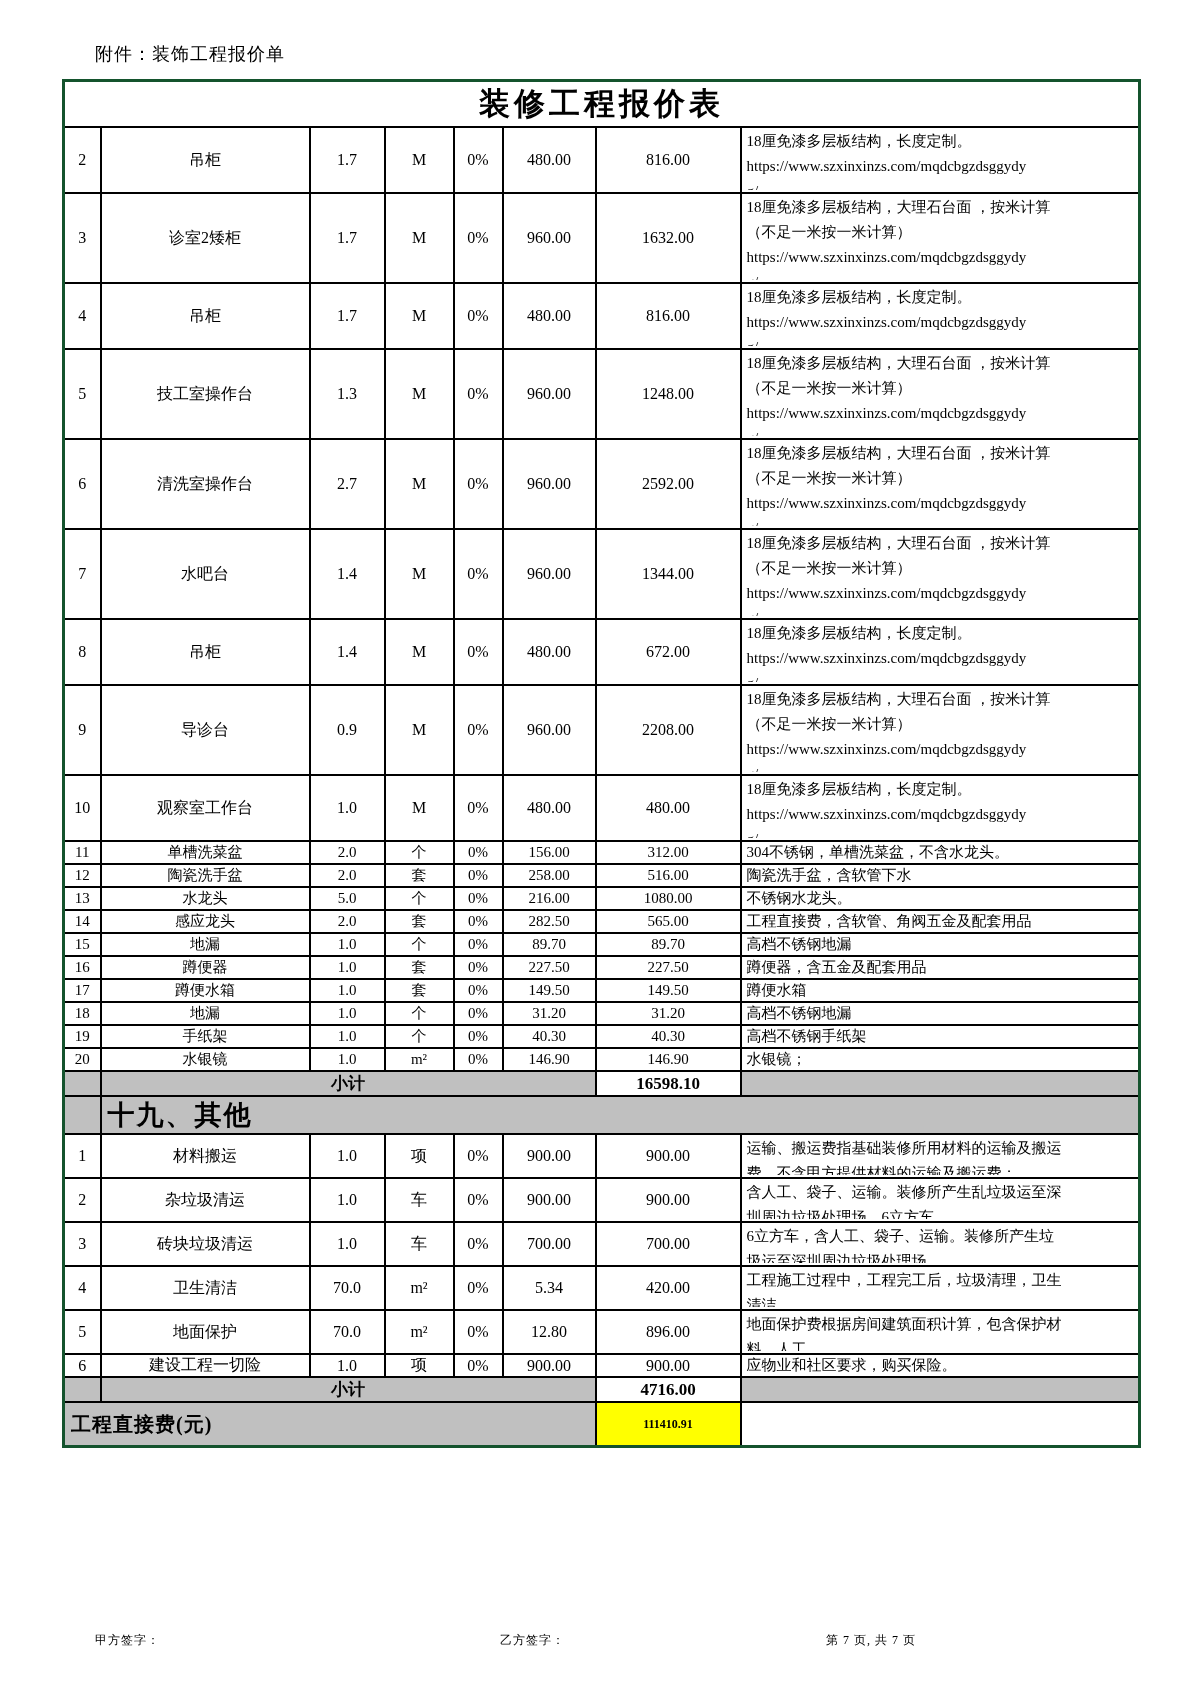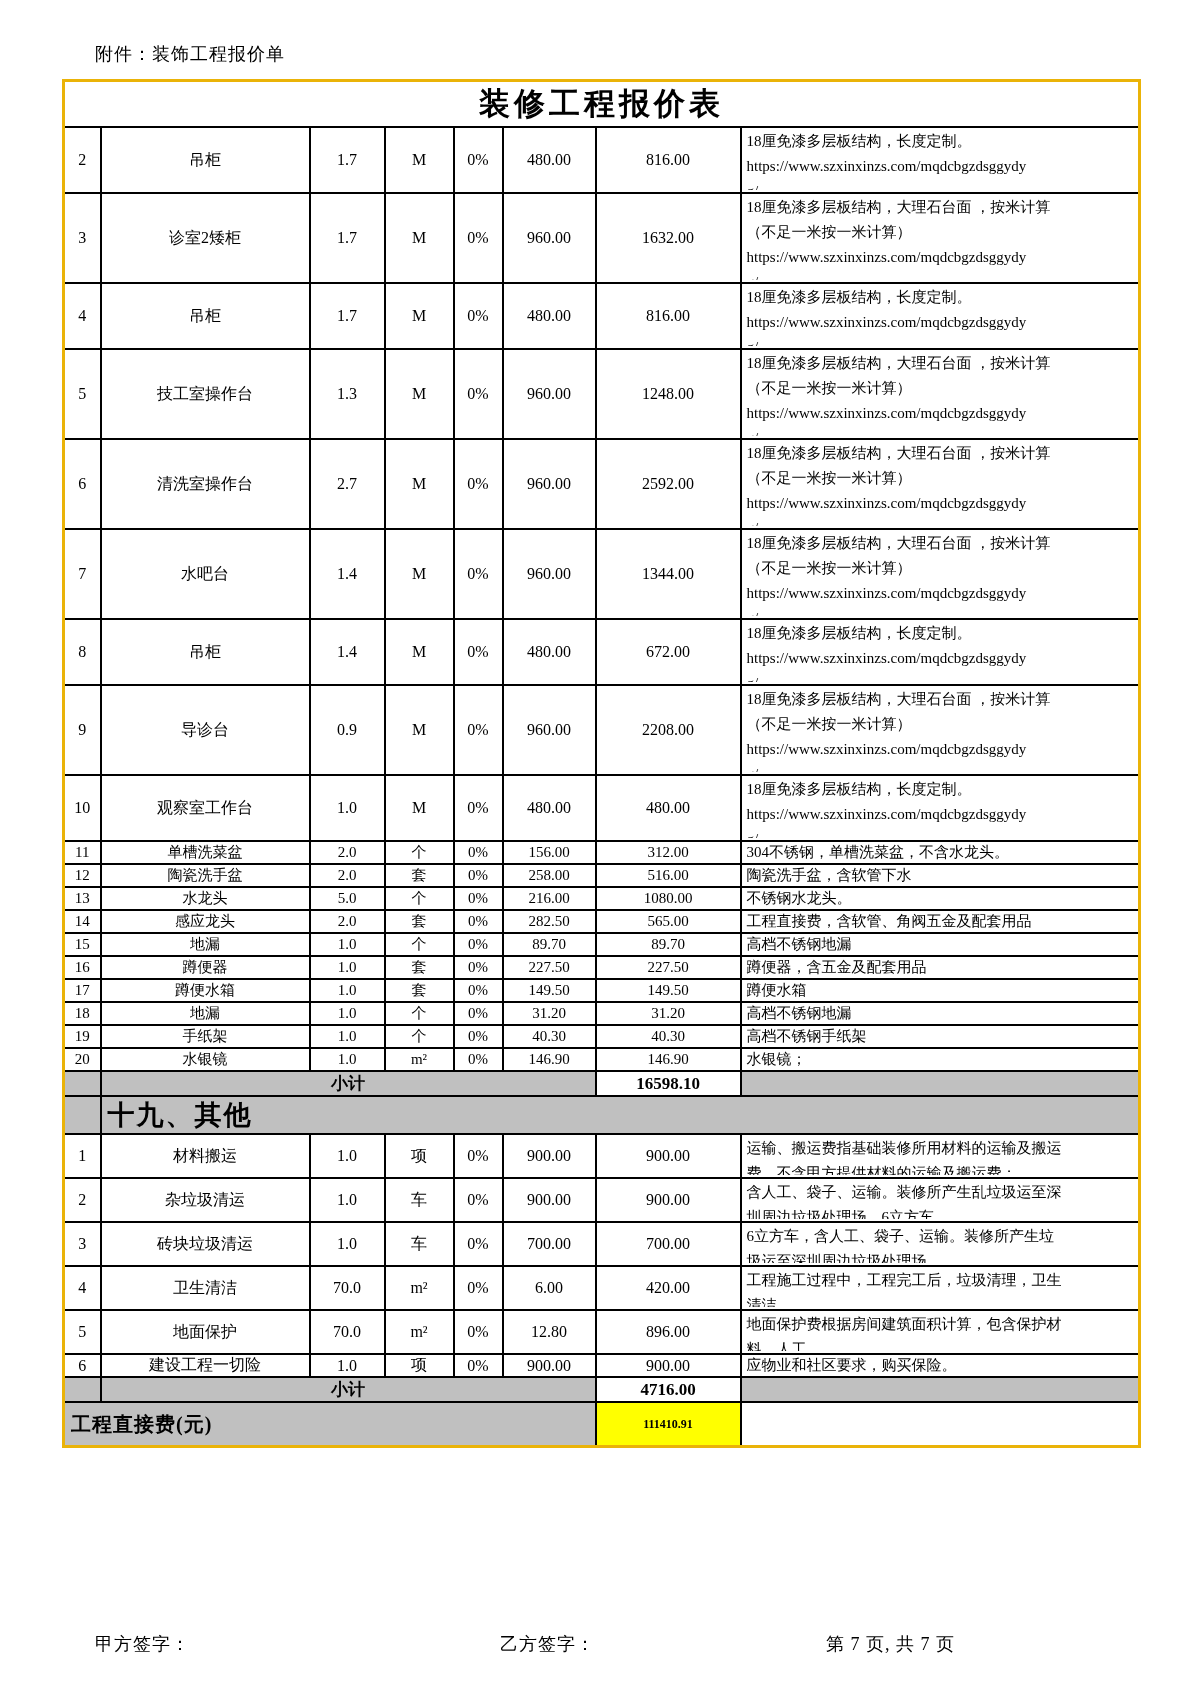--- a/index.html
+++ b/index.html
@@ -7,21 +7,21 @@
     position:relative; width:1200px; height:1697px; background:#ffffff;
     font-family:"Liberation Serif","DejaVu Serif",serif; color:#000;
     overflow:hidden;
   }
   .attachment {
     position:absolute; left:95px; top:42px; font-size:18px; letter-spacing:1px;
   }
   table.quote {
     position:absolute; left:62px; top:79px; width:1076px;
     border-collapse:collapse; table-layout:fixed;
-    border:3px solid #eab308;
+    border:3px solid #14532d;
     padding-left:48px;
   }
   td {
     border:2px solid #000; text-align:center; vertical-align:middle;
     font-size:16px; padding:0; overflow:hidden;
   }
   tr.title-row td { height:44px; font-size:31px; font-weight:bold; letter-spacing:4px; }
   .rkc { text-align:left; vertical-align:top; }
   .rk {
     padding:1px 5px; font-size:15px; line-height:25px;
@@ -36,21 +36,21 @@
   td.sec-title {
     text-align:left; font-size:27px; font-weight:bold;
     padding-left:6px; letter-spacing:2px;
   }
   tr.grand td { height:42px; }
   td.grand-label {
     text-align:left; font-size:20px; font-weight:bold;
     padding-left:6px; letter-spacing:1px; background:#c0c0c0;
   }
   td.grand-val { background:#ffff00; font-weight:bold; font-size:12px; }
-  .footer-item { position:absolute; top:1632px; font-size:18px; letter-spacing:1px; }
+  .footer-item { position:absolute; top:1632px; font-size:12px; letter-spacing:1px; }
   .fa { left:95px; } .fb { left:500px; } .fp { left:826px; }
 </style>
 </head>
 <body>
 
 <div class="page">
 
   <div class="attachment">附件：装饰工程报价单</div>
 
   <table class="quote">
@@ -367,21 +367,21 @@
             <div class="rk" style="height:38px">6立方车，含人工、袋子、运输。装修所产生垃
 圾运至深圳周边垃圾处理场.</div>
           </td>
         </tr>
         <tr style="height: 44px;">
           <td>4</td>
           <td>卫生清洁</td>
           <td>70.0</td>
           <td>m²</td>
           <td>0%</td>
-          <td>6.00</td>
+          <td>5.34</td>
           <td>420.00</td>
           <td class="rkc">
             <div class="rk" style="height:38px">工程施工过程中，工程完工后，垃圾清理，卫生
 清洁</div>
           </td>
         </tr>
         <tr style="height: 44px;">
           <td>5</td>
           <td>地面保护</td>
           <td>70.0</td>

